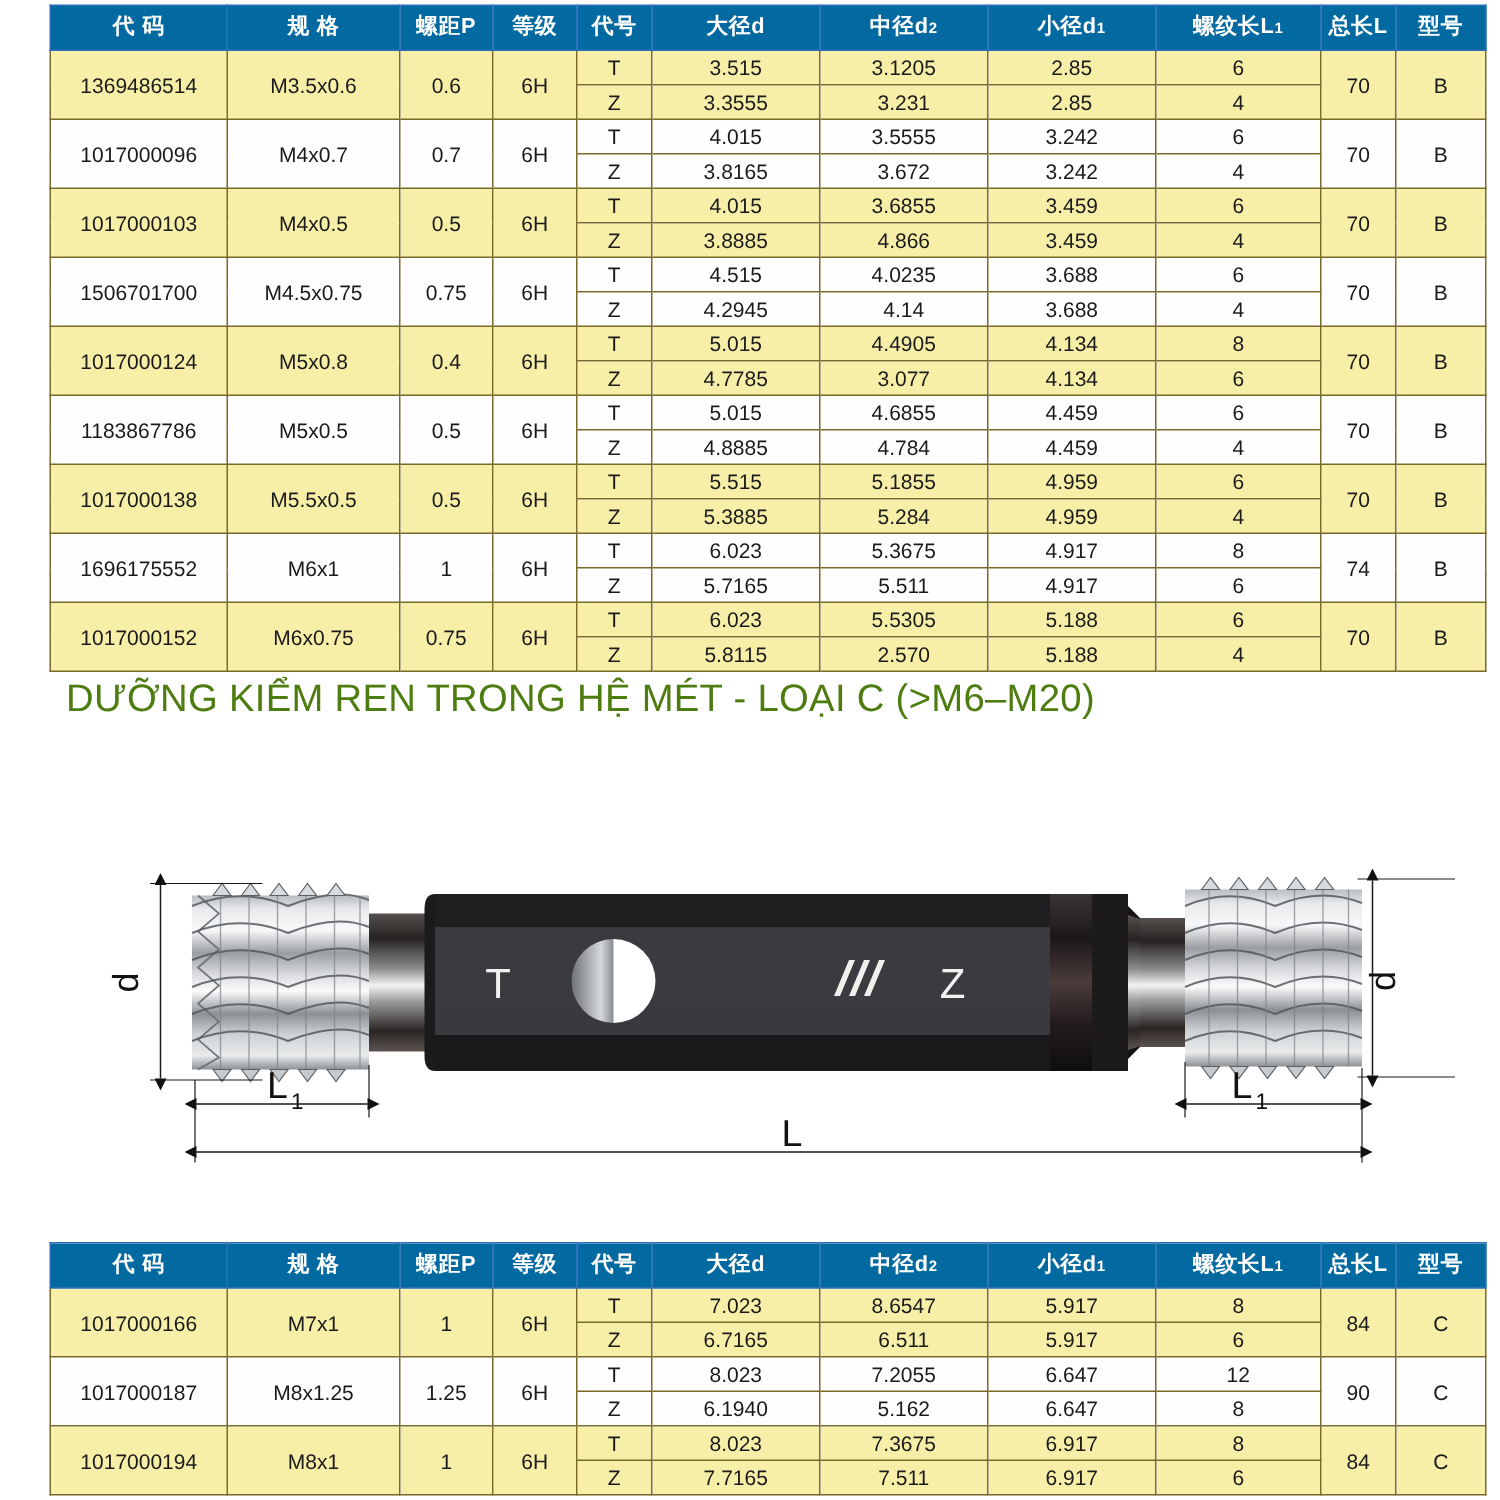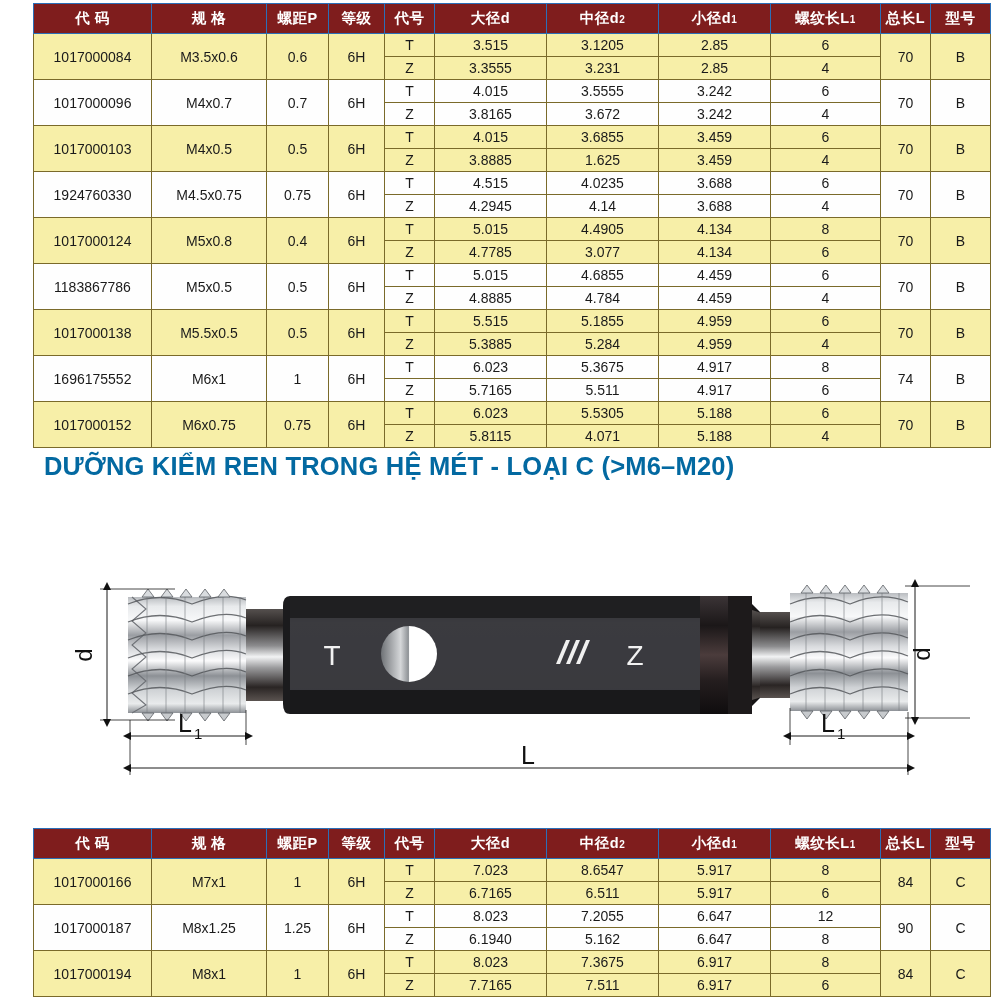--- a/index.html
+++ b/index.html
@@ -13,21 +13,21 @@
   
   .tbl-wrap{position:absolute;left:33px;width:934px;}
   table.gauge{
     border-collapse:collapse;
     width:934px;
     table-layout:fixed;
     font-size:13px;
     color:#111;
   }
   table.gauge th{
-    background:#7f1d1d;
+    background:#0369a1;
     color:#ffffff;
     font-weight:bold;
     font-size:14.5px;
     height:29px;
     border:1px solid #2b6fb8;
     text-align:center;
     letter-spacing:0.5px;
     padding:0;
     line-height:1;
   }
@@ -57,22 +57,22 @@
   col.c-l1{width:110px;}
   col.c-L{width:50px;}
   col.c-model{width:60px;}
 
   
   .section-title{
     position:absolute;
     left:44px;
     top:452px;
     font-size:25.5px;
-    font-weight:bold;
-    color:#0369a1;
+    font-weight:normal;
+    color:#4d7c0f;
     letter-spacing:0.2px;
     white-space:nowrap;
   }
 
   
   .diagram{
     position:absolute;
     left:0px;top:560px;
     width:1000px;height:260px;
   }
@@ -106,21 +106,21 @@
         <th>大径d</th>
         <th>中径d<span class="sub">2</span></th>
         <th>小径d<span class="sub">1</span></th>
         <th>螺纹长L<span class="sub">1</span></th>
         <th>总长L</th>
         <th>型号</th>
       </tr>
     </thead>
     <tbody>
         <tr class="band-y">
-          <td rowspan="2">1017000084</td>
+          <td rowspan="2">1369486514</td>
           <td rowspan="2">M3.5x0.6</td>
           <td rowspan="2">0.6</td>
           <td rowspan="2">6H</td>
           <td class="tz">T</td>
           <td>3.515</td>
           <td>3.1205</td>
           <td>2.85</td>
           <td>6</td>
           <td rowspan="2">70</td>
           <td rowspan="2">B</td>
@@ -161,26 +161,26 @@
           <td>4.015</td>
           <td>3.6855</td>
           <td>3.459</td>
           <td>6</td>
           <td rowspan="2">70</td>
           <td rowspan="2">B</td>
         </tr>
         <tr class="band-y">
           <td class="tz">Z</td>
           <td>3.8885</td>
-          <td>1.625</td>
+          <td>4.866</td>
           <td>3.459</td>
           <td>4</td>
         </tr>
         <tr class="band-w">
-          <td rowspan="2">1924760330</td>
+          <td rowspan="2">1506701700</td>
           <td rowspan="2">M4.5x0.75</td>
           <td rowspan="2">0.75</td>
           <td rowspan="2">6H</td>
           <td class="tz">T</td>
           <td>4.515</td>
           <td>4.0235</td>
           <td>3.688</td>
           <td>6</td>
           <td rowspan="2">70</td>
           <td rowspan="2">B</td>
@@ -281,21 +281,21 @@
           <td>6.023</td>
           <td>5.5305</td>
           <td>5.188</td>
           <td>6</td>
           <td rowspan="2">70</td>
           <td rowspan="2">B</td>
         </tr>
         <tr class="band-y">
           <td class="tz">Z</td>
           <td>5.8115</td>
-          <td>4.071</td>
+          <td>2.570</td>
           <td>5.188</td>
           <td>4</td>
         </tr>
       </tbody>
   </table>
 </div>
 
 <div class="section-title">DƯỠNG KIỂM REN TRONG HỆ MÉT - LOẠI C (&gt;M6–M20)</div>
 
 <div class="diagram">

